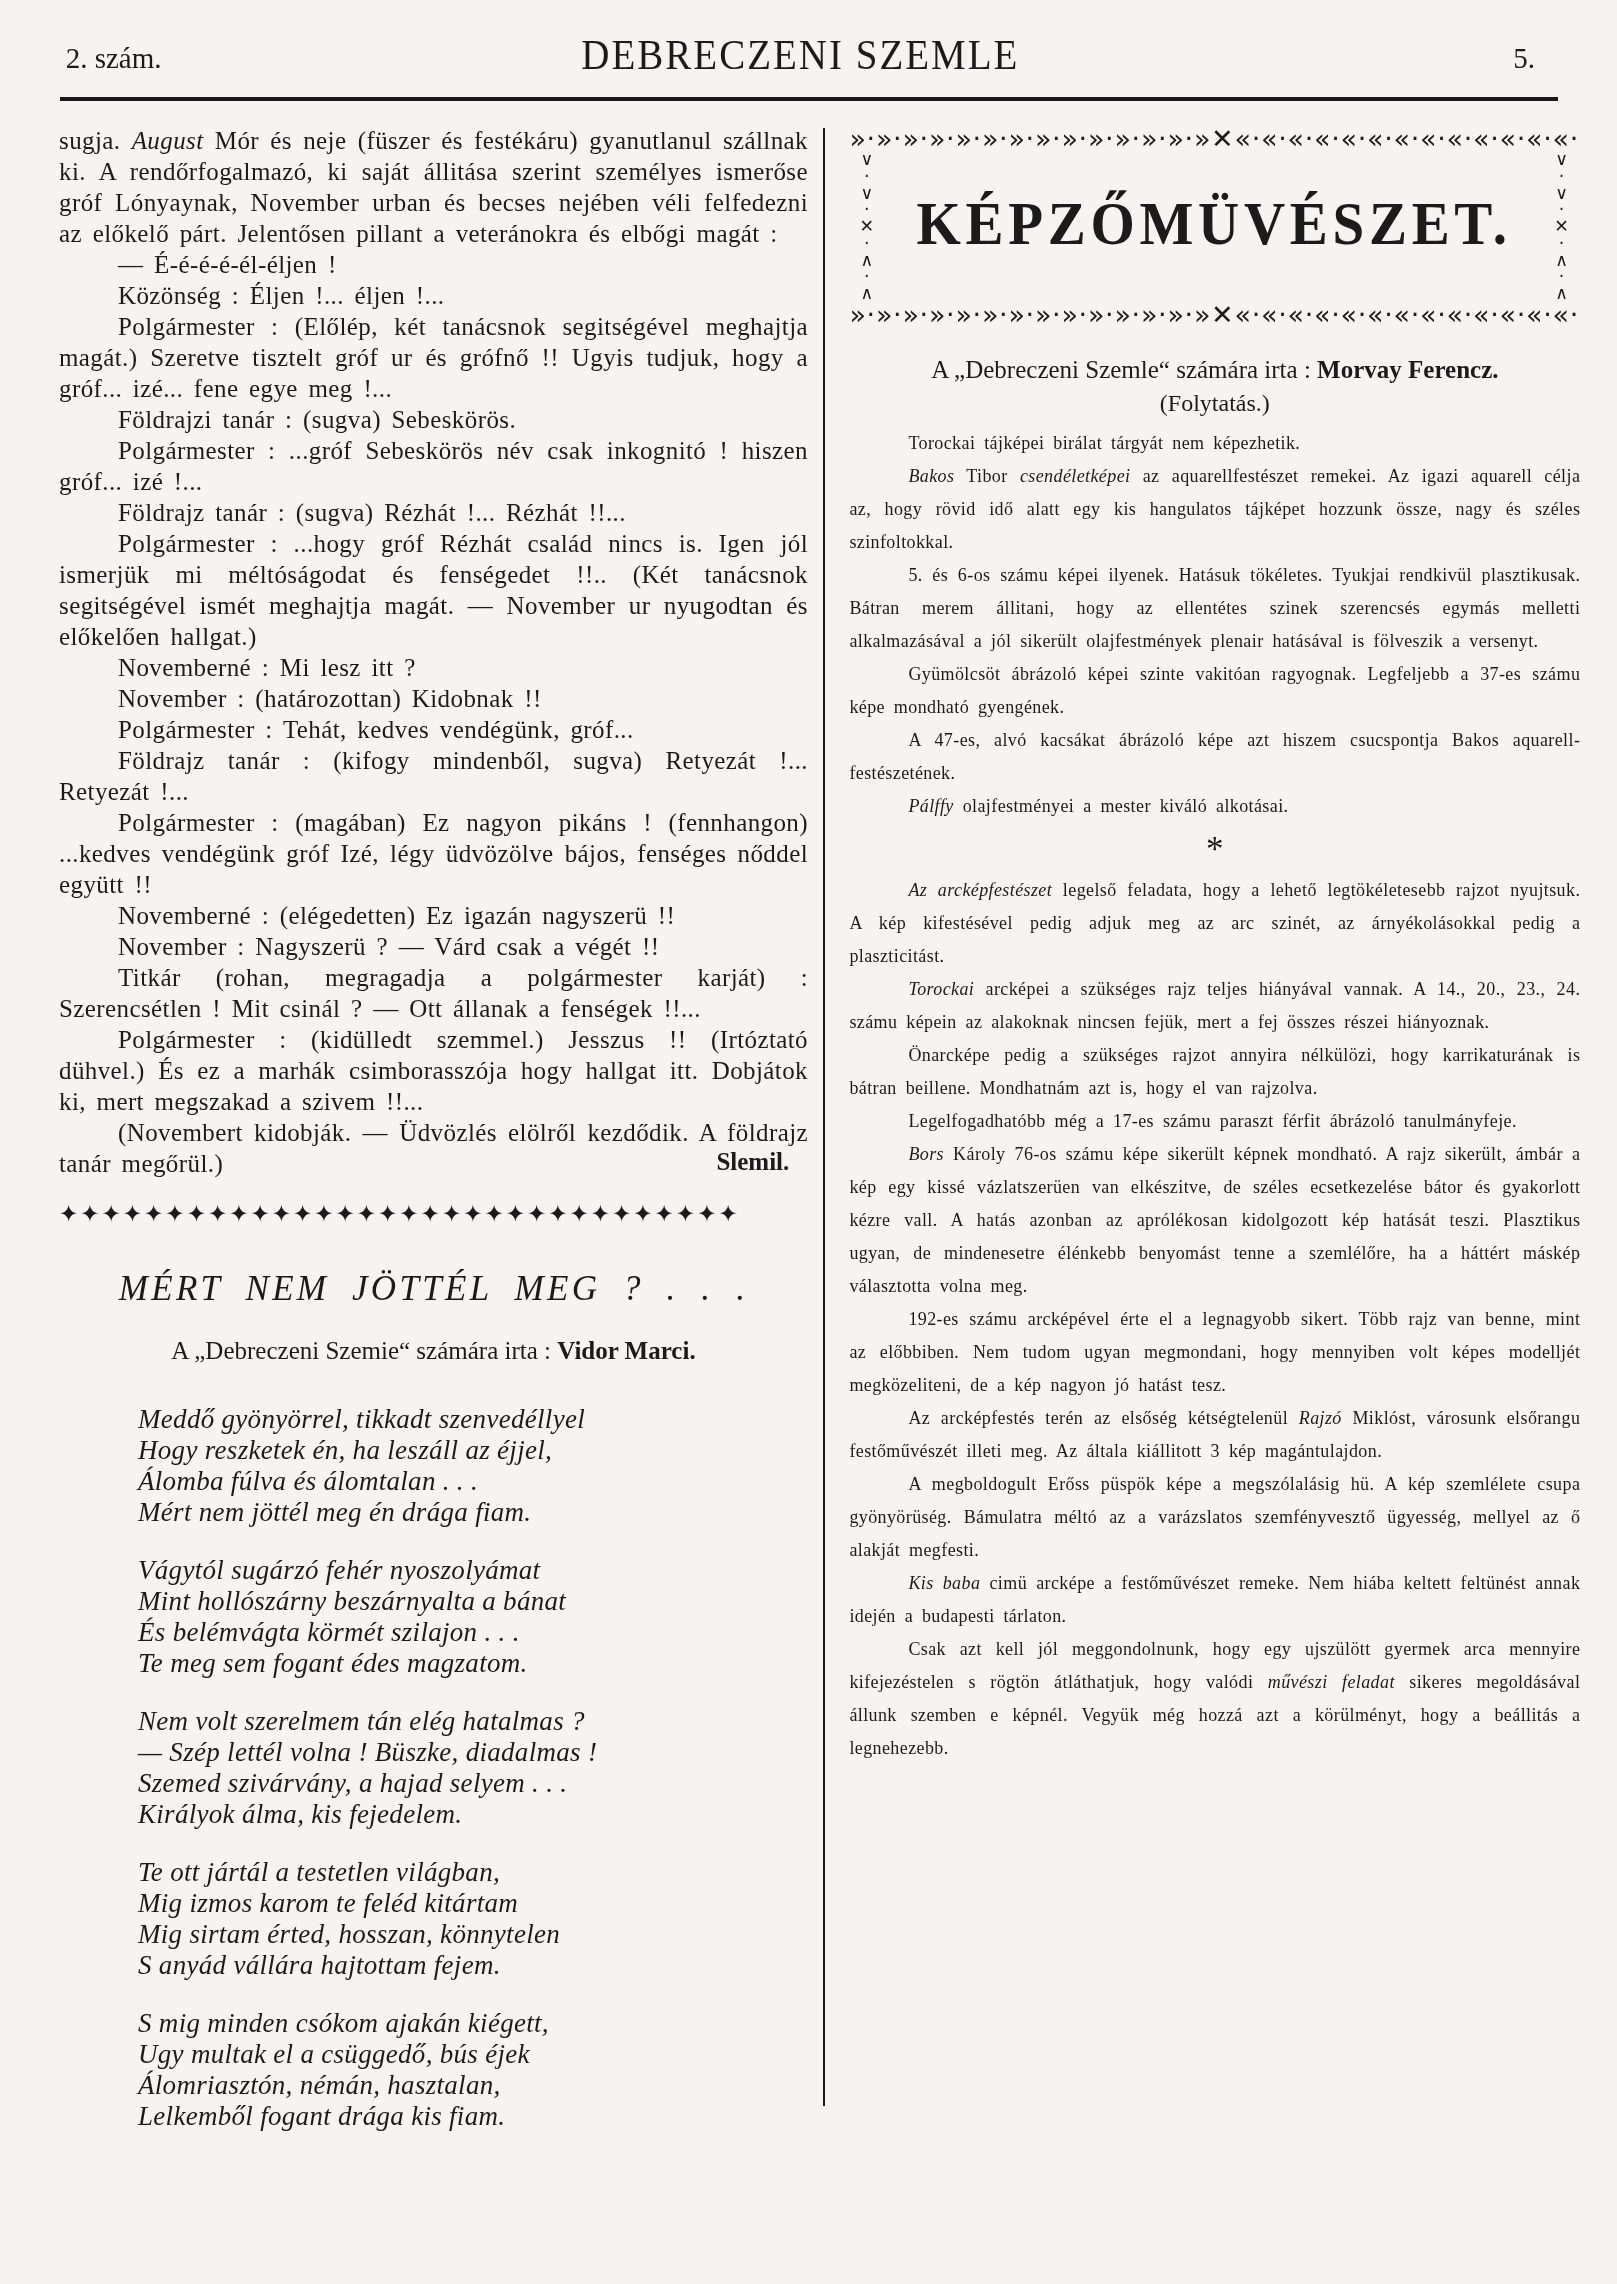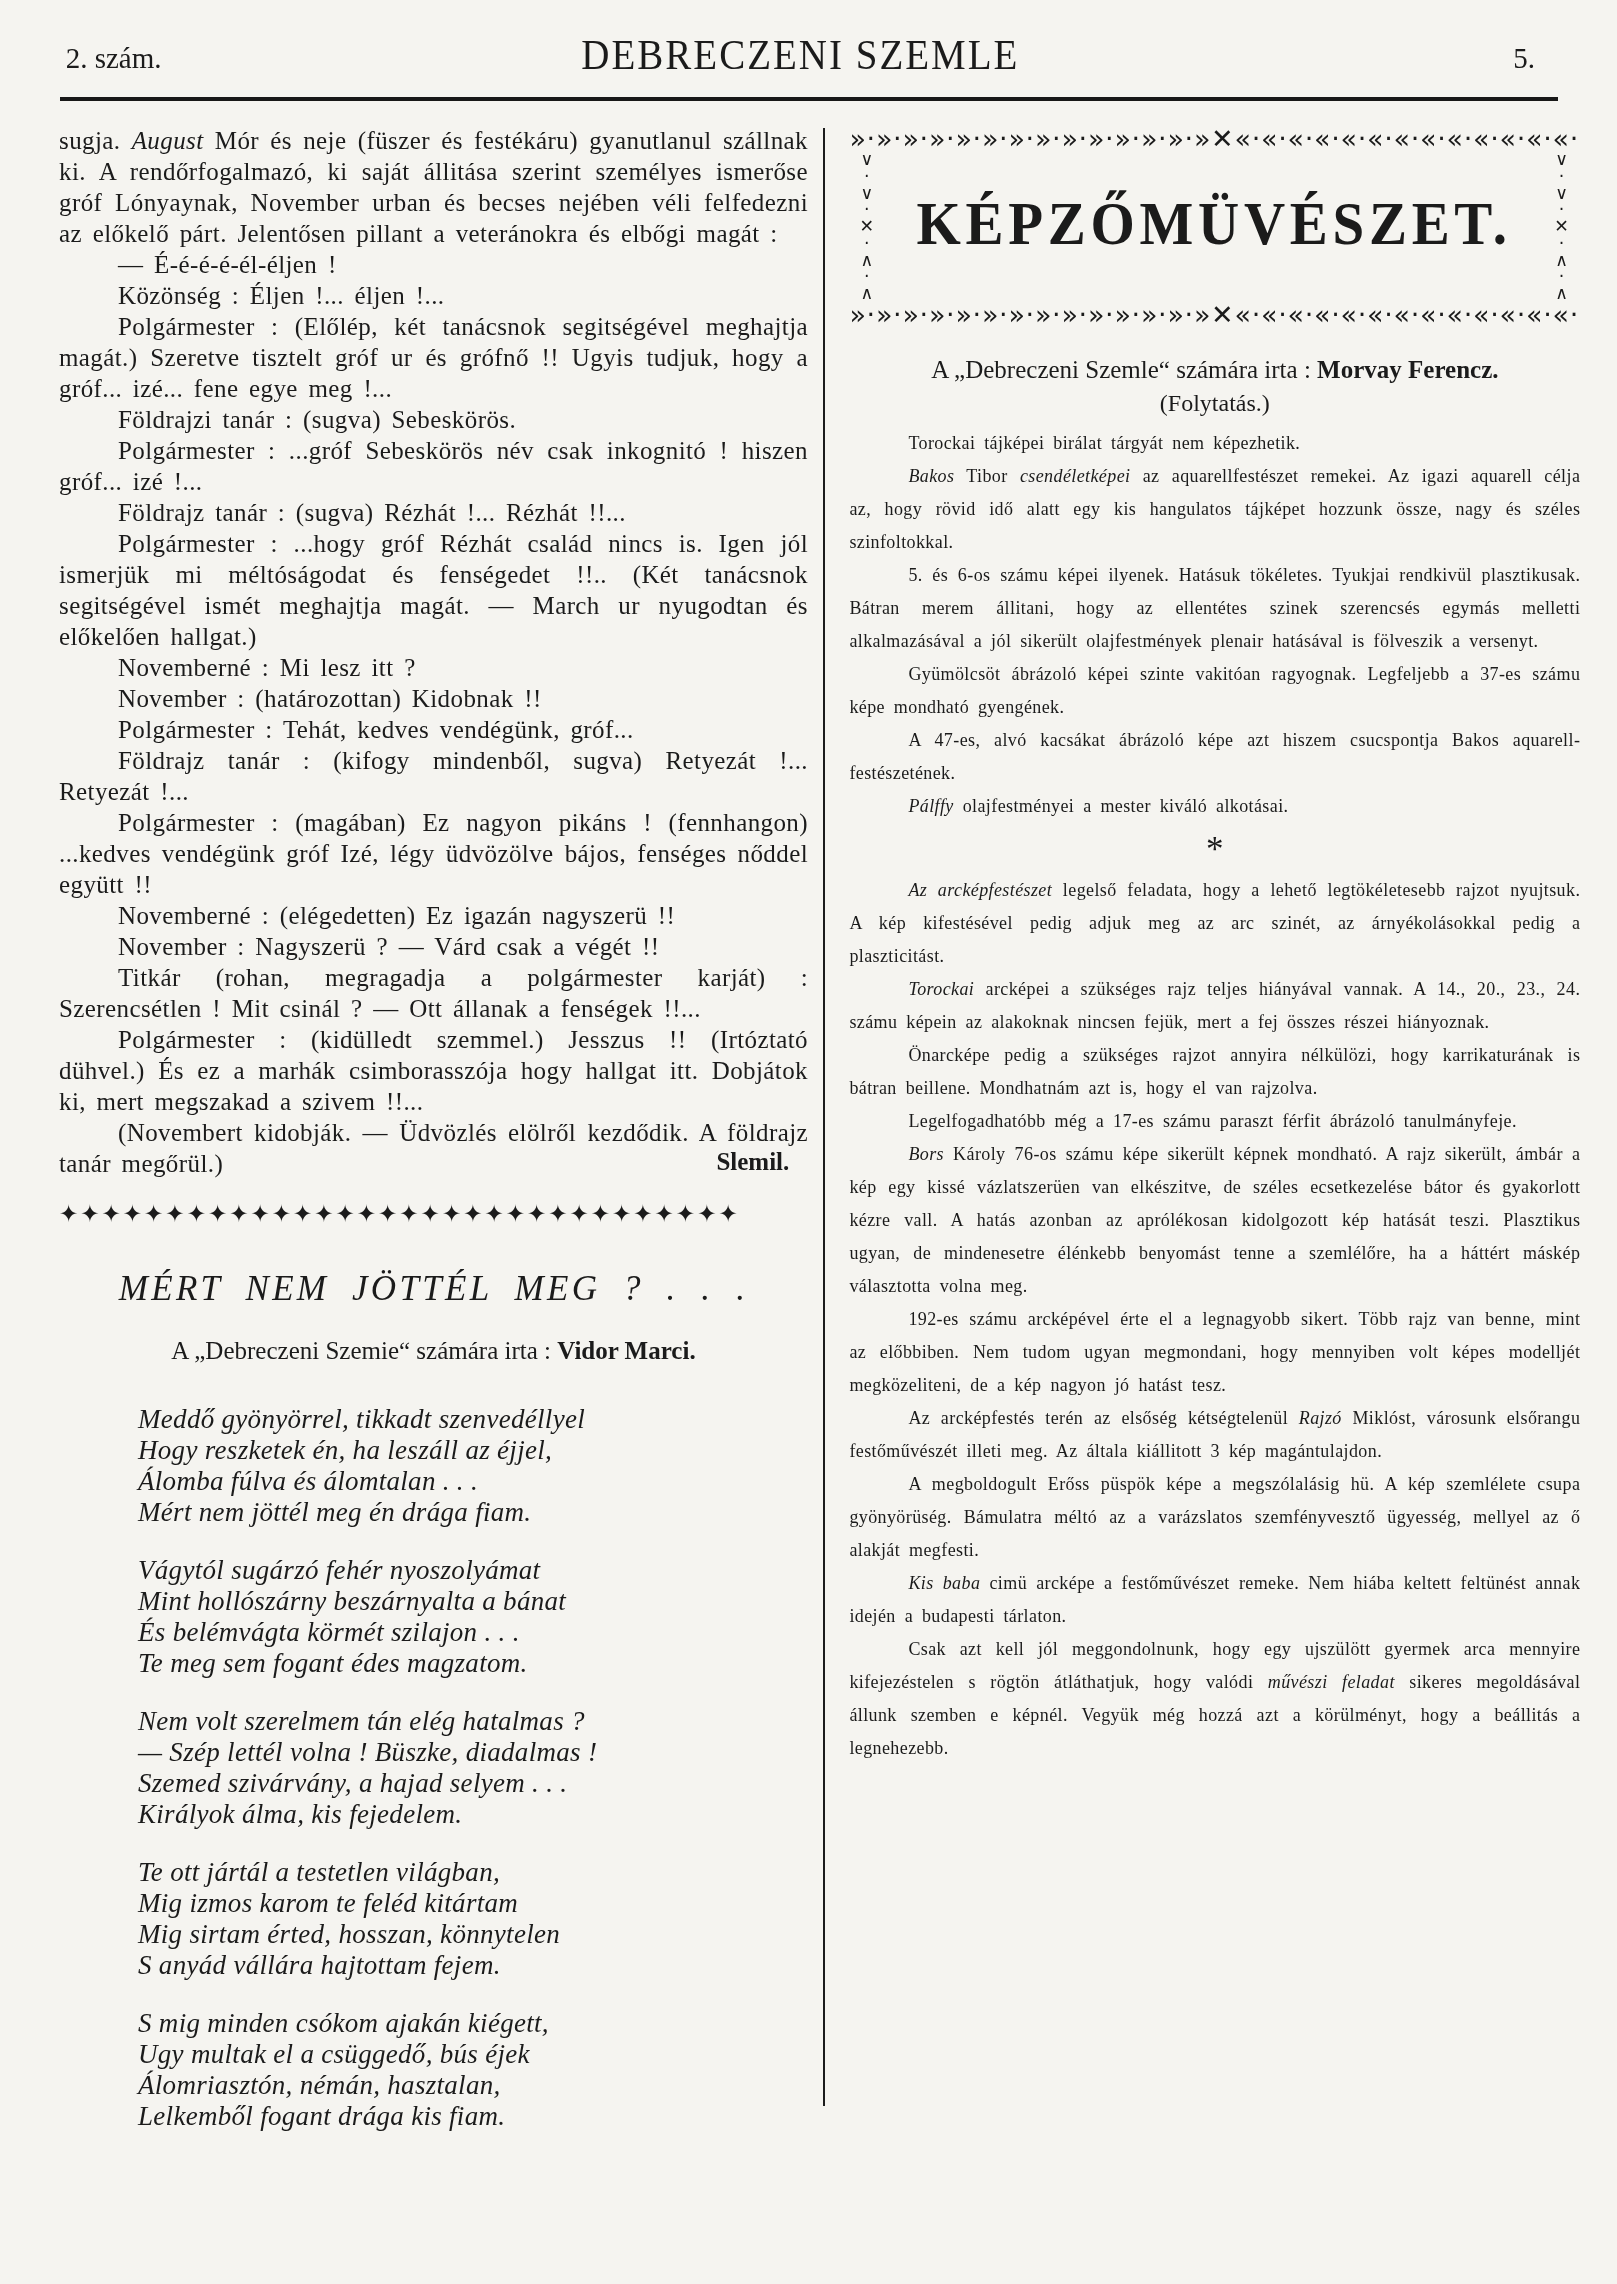--- a/index.html
+++ b/index.html
@@ -78,21 +78,21 @@
     <section class="col-left">
       <article class="bodytext">
         <p class="lead">sugja. <em>August</em> Mór és neje (füszer és festékáru) gyanutlanul szállnak ki. A rendőrfogalmazó, ki saját állitása szerint személyes ismerőse gróf Lónyaynak, November urban és becses nejében véli felfedezni az előkelő párt. Jelentősen pillant a veteránokra és elbőgi magát :</p>
         <div>
             <p>— É-é-é-é-él-éljen !</p>
             <p>Közönség : Éljen !... éljen !...</p>
             <p>Polgármester : (Előlép, két tanácsnok segitségével meghajtja magát.) Szeretve tisztelt gróf ur és grófnő !! Ugyis tudjuk, hogy a gróf... izé... fene egye meg !...</p>
             <p>Földrajzi tanár : (sugva) Sebeskörös.</p>
             <p>Polgármester : ...gróf Sebeskörös név csak inkognitó ! hiszen gróf... izé !...</p>
             <p>Földrajz tanár : (sugva) Rézhát !... Rézhát !!...</p>
-            <p>Polgármester : ...hogy gróf Rézhát család nincs is. Igen jól ismerjük mi méltóságodat és fenségedet !!.. (Két tanácsnok segitségével ismét meghajtja magát. — March ur nyugodtan és előkelően hallgat.)</p>
+            <p>Polgármester : ...hogy gróf Rézhát család nincs is. Igen jól ismerjük mi méltóságodat és fenségedet !!.. (Két tanácsnok segitségével ismét meghajtja magát. — November ur nyugodtan és előkelően hallgat.)</p>
             <p>Novemberné : Mi lesz itt ?</p>
             <p>November : (határozottan) Kidobnak !!</p>
             <p>Polgármester : Tehát, kedves vendégünk, gróf...</p>
             <p>Földrajz tanár : (kifogy mindenből, sugva) Retyezát !... Retyezát !...</p>
             <p>Polgármester : (magában) Ez nagyon pikáns ! (fennhangon) ...kedves vendégünk gróf Izé, légy üdvözölve bájos, fenséges nőddel együtt !!</p>
             <p>Novemberné : (elégedetten) Ez igazán nagyszerü !!</p>
             <p>November : Nagyszerü ? — Várd csak a végét !!</p>
             <p>Titkár (rohan, megragadja a polgármester karját) : Szerencsétlen ! Mit csinál ? — Ott állanak a fenségek !!...</p>
             <p>Polgármester : (kidülledt szemmel.) Jesszus !! (Irtóztató dühvel.) És ez a marhák csimborasszója hogy hallgat itt. Dobjátok ki, mert megszakad a szivem !!...</p>
             <p>(Novembert kidobják. — Üdvözlés elölről kezdődik. A földrajz tanár megőrül.)</p>

